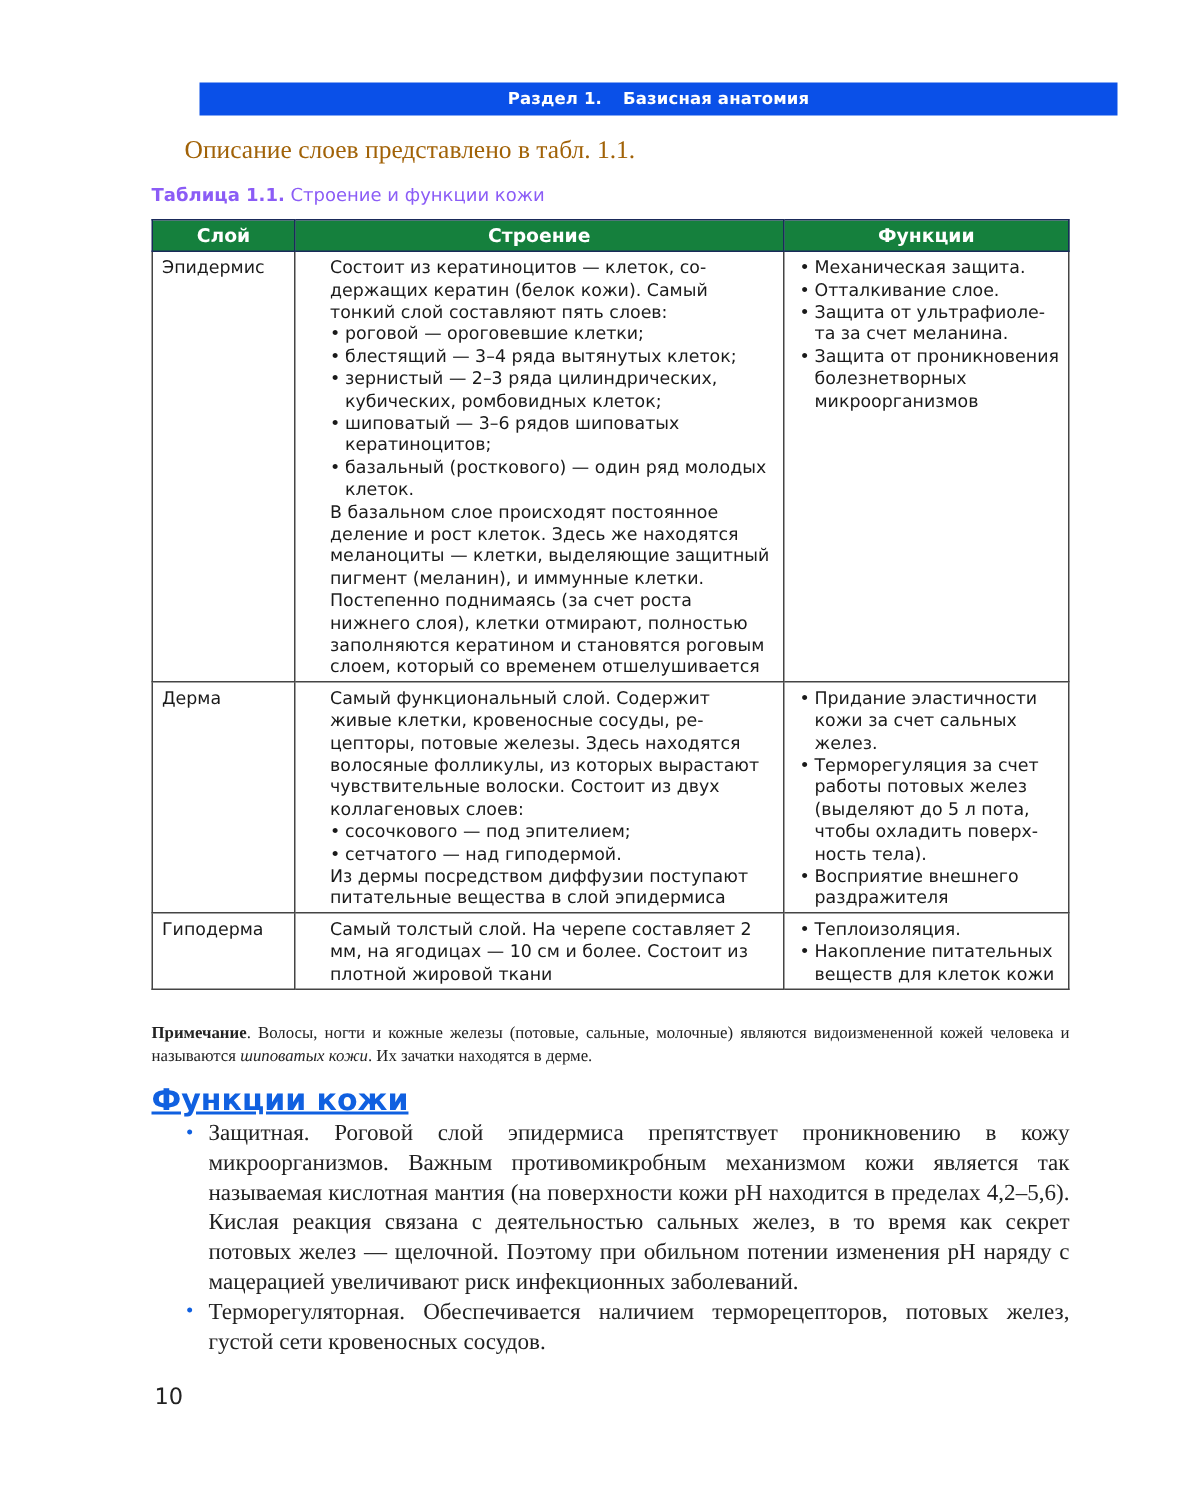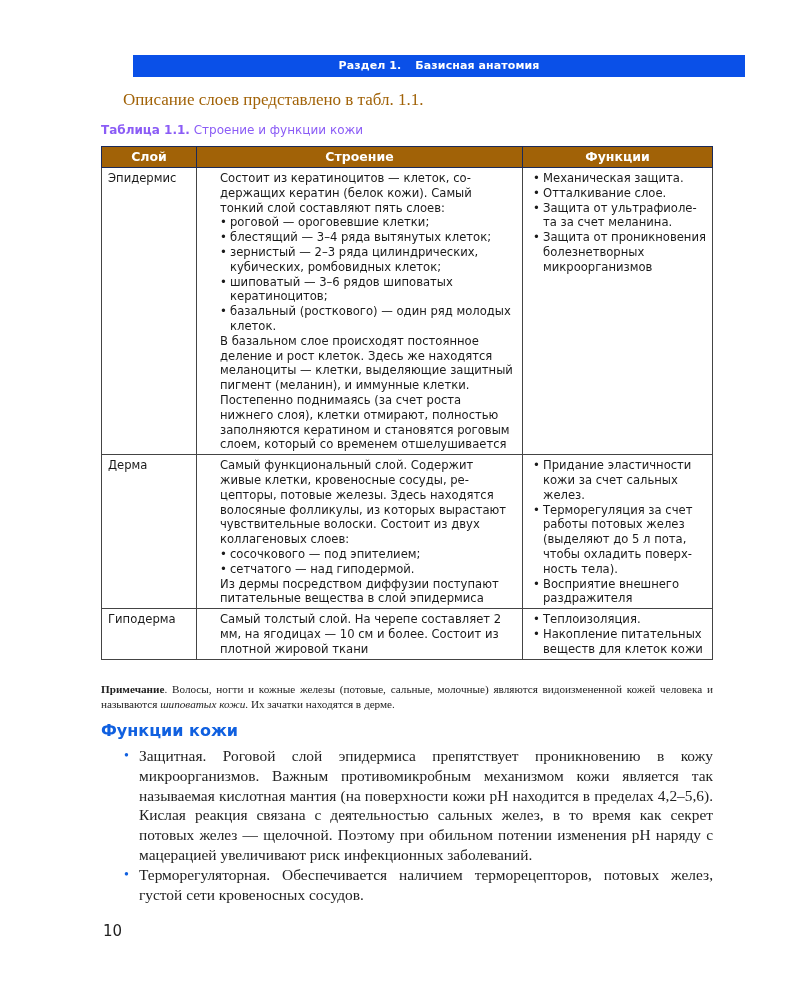--- a/index.html
+++ b/index.html
@@ -3,31 +3,31 @@
 <meta charset="utf-8">
 <style>
   html, body { margin:0; padding:0; background:#ffffff; }
   body { width:800px; height:1000px; position:relative; overflow:hidden; font-family:"DejaVu Sans", sans-serif; color:#1a1a1a; }
   .header-bar { position:absolute; left:101px; top:55px; width:612px; height:22px; background:#0a50e8; color:#fff; font-family:"DejaVu Sans", sans-serif; font-weight:bold; font-size:11px; text-align:center; line-height:22px; letter-spacing:0.1px;margin-left:32px; }
   .header-bar .gap { display:inline-block; width:14px; }
   .intro { position:absolute; left:123px; top:90px; font-family:"Liberation Serif", serif; font-size:17px; color:#a16207; }
   .table-caption { position:absolute; left:101px; top:123px; font-size:12px; color:#8b5cf6; font-family:"DejaVu Sans", sans-serif; }
   .table-caption .num { font-weight:bold; }
   table.skin { position:absolute; left:101px; top:146px; width:612px; border-collapse:collapse; font-family:"DejaVu Sans", sans-serif; font-size:11.6px; line-height:14.8px; color:#1a1a1a; }
-  table.skin th { background:#a16207; color:#fff; font-weight:bold; font-size:12.5px; height:20px; padding:0; border:1px solid #1a2a5a; }
+  table.skin th { background:#15803d; color:#fff; font-weight:bold; font-size:12.5px; height:20px; padding:0; border:1px solid #1a2a5a; }
   table.skin td { border:1px solid #444; vertical-align:top; padding:3px 6px 2px 6px; }
   table.skin td.c1 { width:82px; }
   table.skin td.c2 { width:296px; padding-left:23px; }
   table.skin td.c3 { padding-left:10px; }
   ul.blt { list-style:none; margin:0; padding:0; }
   ul.blt li { position:relative; padding-left:10px; }
   ul.blt li::before { content:"•"; position:absolute; left:0; top:0; }
   .note { position:absolute; left:101px; top:682px; width:612px; font-family:"Liberation Serif", serif; font-size:11.2px; line-height:15px; color:#222; text-align:justify; }
   .note b { font-weight:bold; }
-  .section-h { position:absolute; left:101px; top:721px; font-family:"DejaVu Sans", sans-serif; font-weight:bold; font-size:16px; color:#1060e0; }
+  .section-h { position:absolute; left:101px; top:721px; font-family:"DejaVu Sans", sans-serif; font-weight:bold; font-size:20px; color:#1060e0;text-decoration:underline; }
   .body-list { position:absolute; left:123px; top:746px; width:590px; font-family:"Liberation Serif", serif; font-size:15.4px; line-height:19.8px; color:#222; text-align:justify; list-style:none; margin:0; padding:0; }
   .body-list li { position:relative; padding-left:16px; }
   .body-list li .dot { position:absolute; left:1px; top:0; color:#1060e0; font-size:14px; }
   .page-num { position:absolute; left:103px; top:922px; font-family:"DejaVu Sans", sans-serif; font-size:15px; color:#222; }
 </style>
 </head>
 <body>
 
 <div class="header-bar">
   <span>Раздел 1.</span><span class="gap"></span><span>Базисная анатомия</span>

